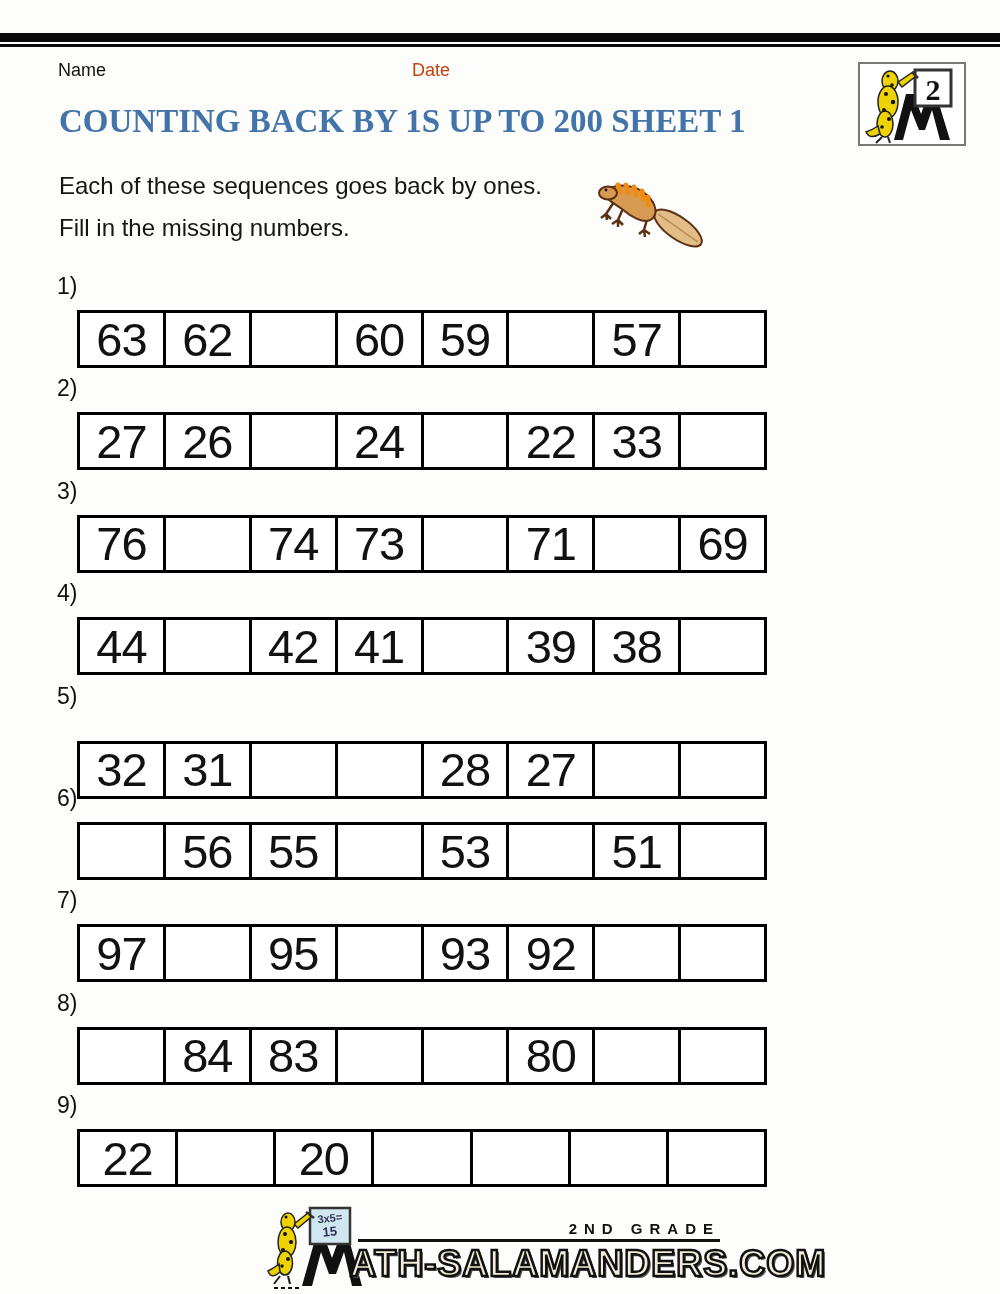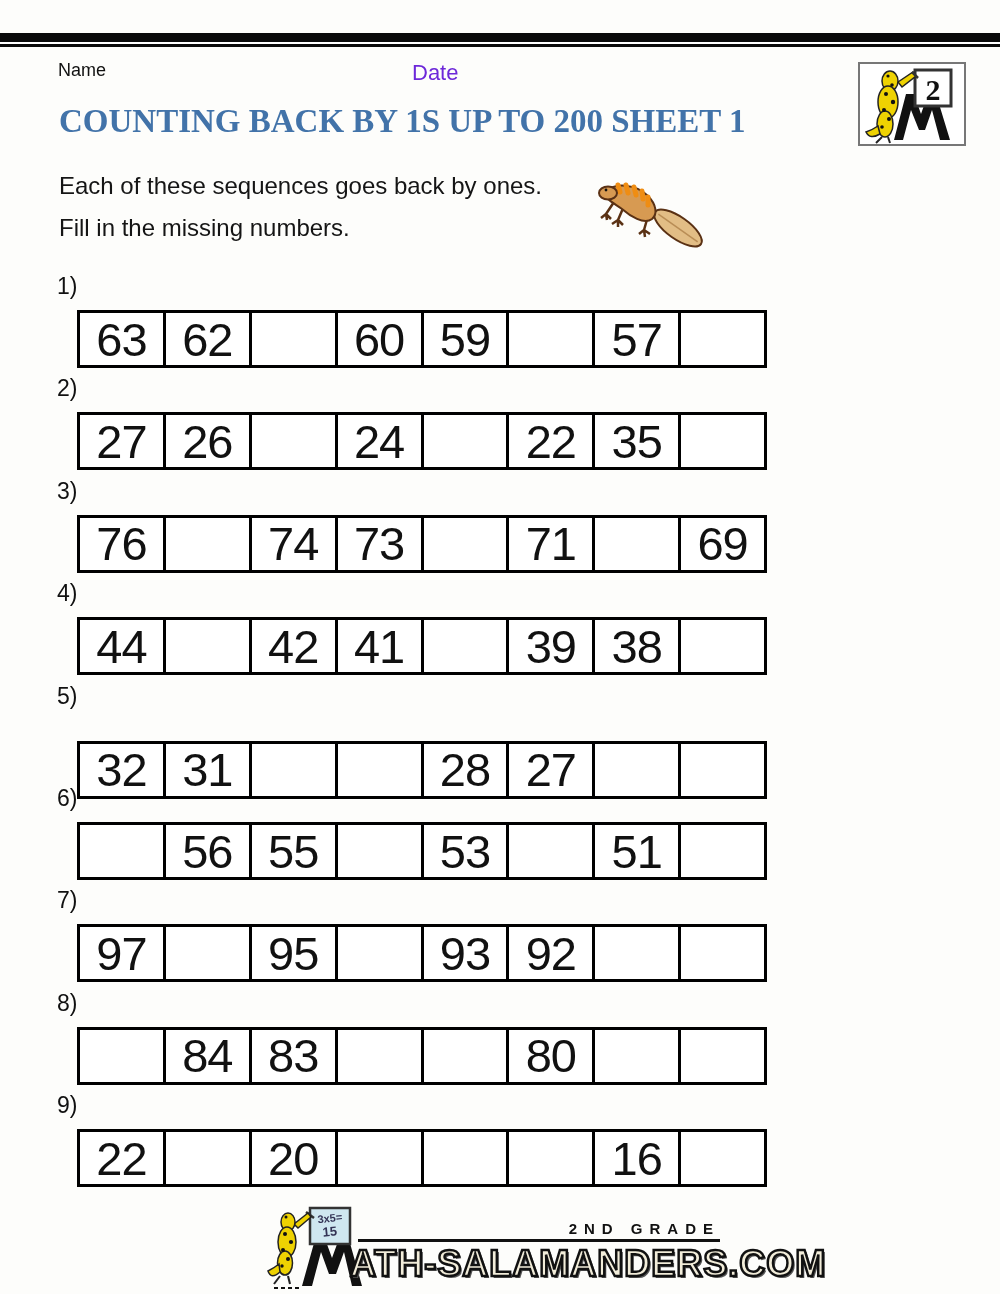--- a/index.html
+++ b/index.html
@@ -10,21 +10,21 @@
     font-family:"Liberation Sans", sans-serif;
     color:#1a1a1a;
     overflow:hidden;
   }
   
   .top-rule{
     position:absolute;left:0;top:33px;width:1000px;height:14px;
     background:linear-gradient(to bottom,#0a0a0a 0,#0a0a0a 9px,#ffffff 9px,#ffffff 11px,#0a0a0a 11px,#0a0a0a 14px);
   }
   .name-label{position:absolute;left:58px;top:60px;font-size:18px;color:#111;}
-  .date-label{position:absolute;left:412px;top:60px;font-size:22px;color:#6d28d9;}
+  .date-label{position:absolute;left:412px;top:60px;font-size:18px;color:#c2410c;}
 
   
   .grade-badge{
     position:absolute;left:858px;top:62px;width:108px;height:84px;
     border:2px solid #777;background:#fff;box-sizing:border-box;
   }
   .grade-badge svg{position:absolute;left:0;top:0;}
 
   .page-title{
     position:absolute;left:59px;top:103px;
@@ -157,21 +157,21 @@
 
   <div>
     <div class="q-label" style="top: 375.4px;">2)</div>
     <div class="q-table" style="top: 412.4px;">
           <div class="q-cell">27</div>
           <div class="q-cell">26</div>
           <div class="q-cell"></div>
           <div class="q-cell">24</div>
           <div class="q-cell"></div>
           <div class="q-cell">22</div>
-          <div class="q-cell">35</div>
+          <div class="q-cell">33</div>
           <div class="q-cell"></div>
         </div>
   </div>
 
   <div>
     <div class="q-label" style="top: 477.8px;">3)</div>
     <div class="q-table" style="top: 514.8px;">
           <div class="q-cell">76</div>
           <div class="q-cell"></div>
           <div class="q-cell">74</div>
@@ -255,21 +255,20 @@
 
   <div>
     <div class="q-label" style="top: 1092.2px;">9)</div>
     <div class="q-table" style="top: 1129.2px;">
           <div class="q-cell">22</div>
           <div class="q-cell"></div>
           <div class="q-cell">20</div>
           <div class="q-cell"></div>
           <div class="q-cell"></div>
           <div class="q-cell"></div>
-          <div class="q-cell">16</div>
           <div class="q-cell"></div>
         </div>
   </div>
 </div>
 
   <svg class="footer-art" viewBox="0 0 96 92">
     <polygon points="36,86 50,36 58,36 66,58 74,36 82,36 96,86 86,86 78,52 70,74 63,74 55,52 46,86" fill="#111"></polygon>
     <rect x="44" y="8" width="40" height="36" fill="#cfe7f0" stroke="#333" stroke-width="2.5"></rect>
     <text x="64" y="22" text-anchor="middle" font-family="Liberation Sans, sans-serif" font-size="11" font-weight="bold" fill="#335" transform="rotate(-6 64 20)">3x5=</text>
     <text x="64" y="36" text-anchor="middle" font-family="Liberation Sans, sans-serif" font-size="13" font-weight="bold" fill="#335" transform="rotate(-6 64 34)">15</text>

